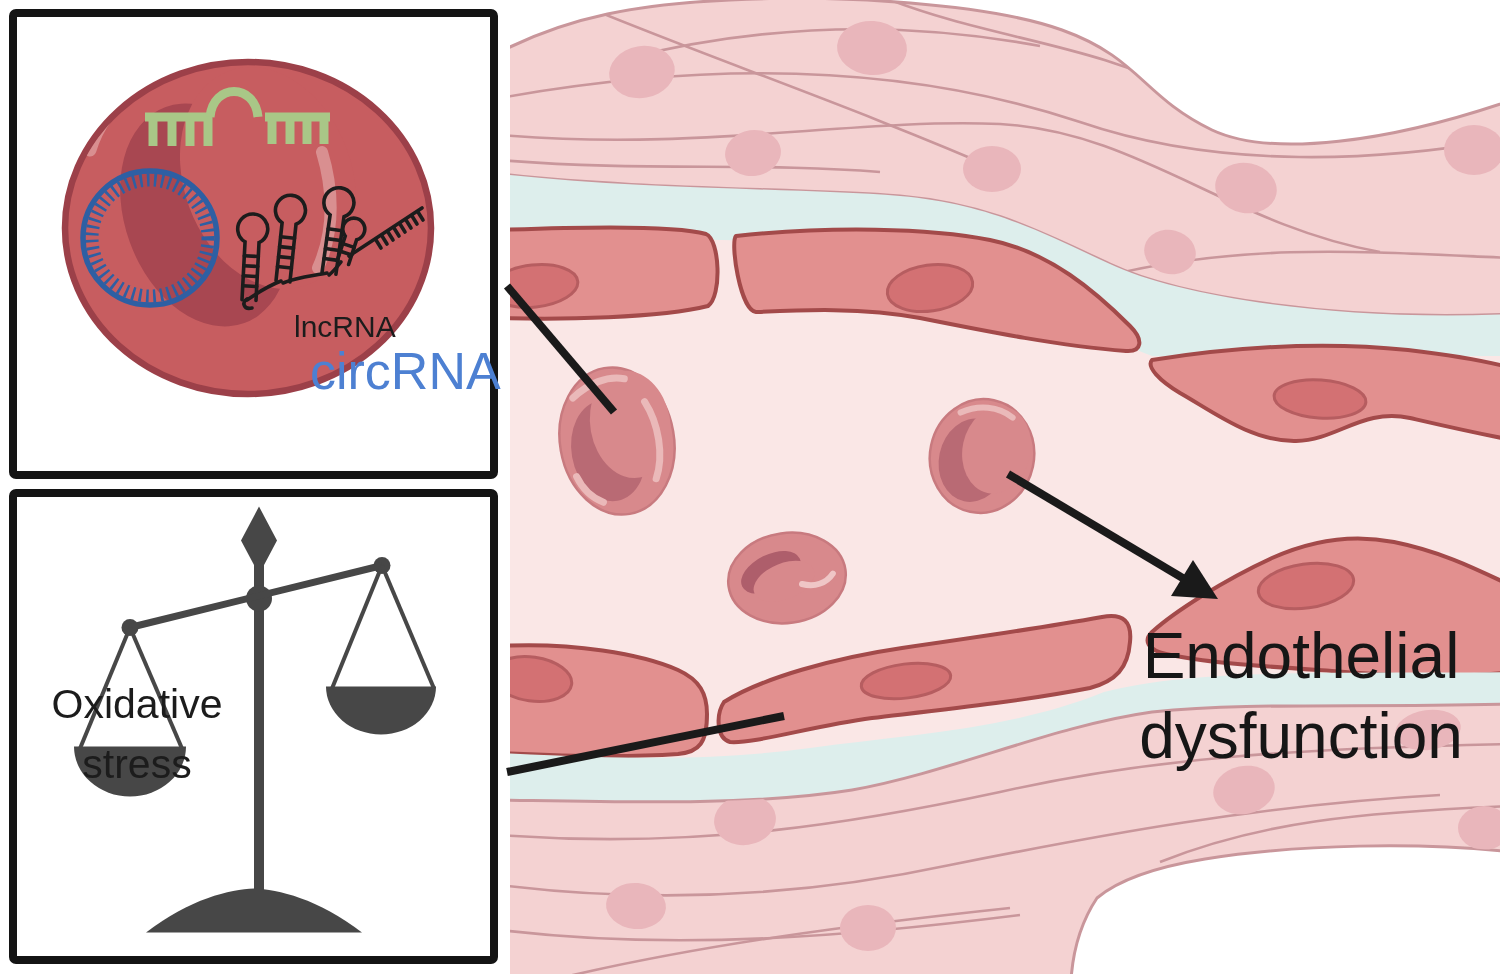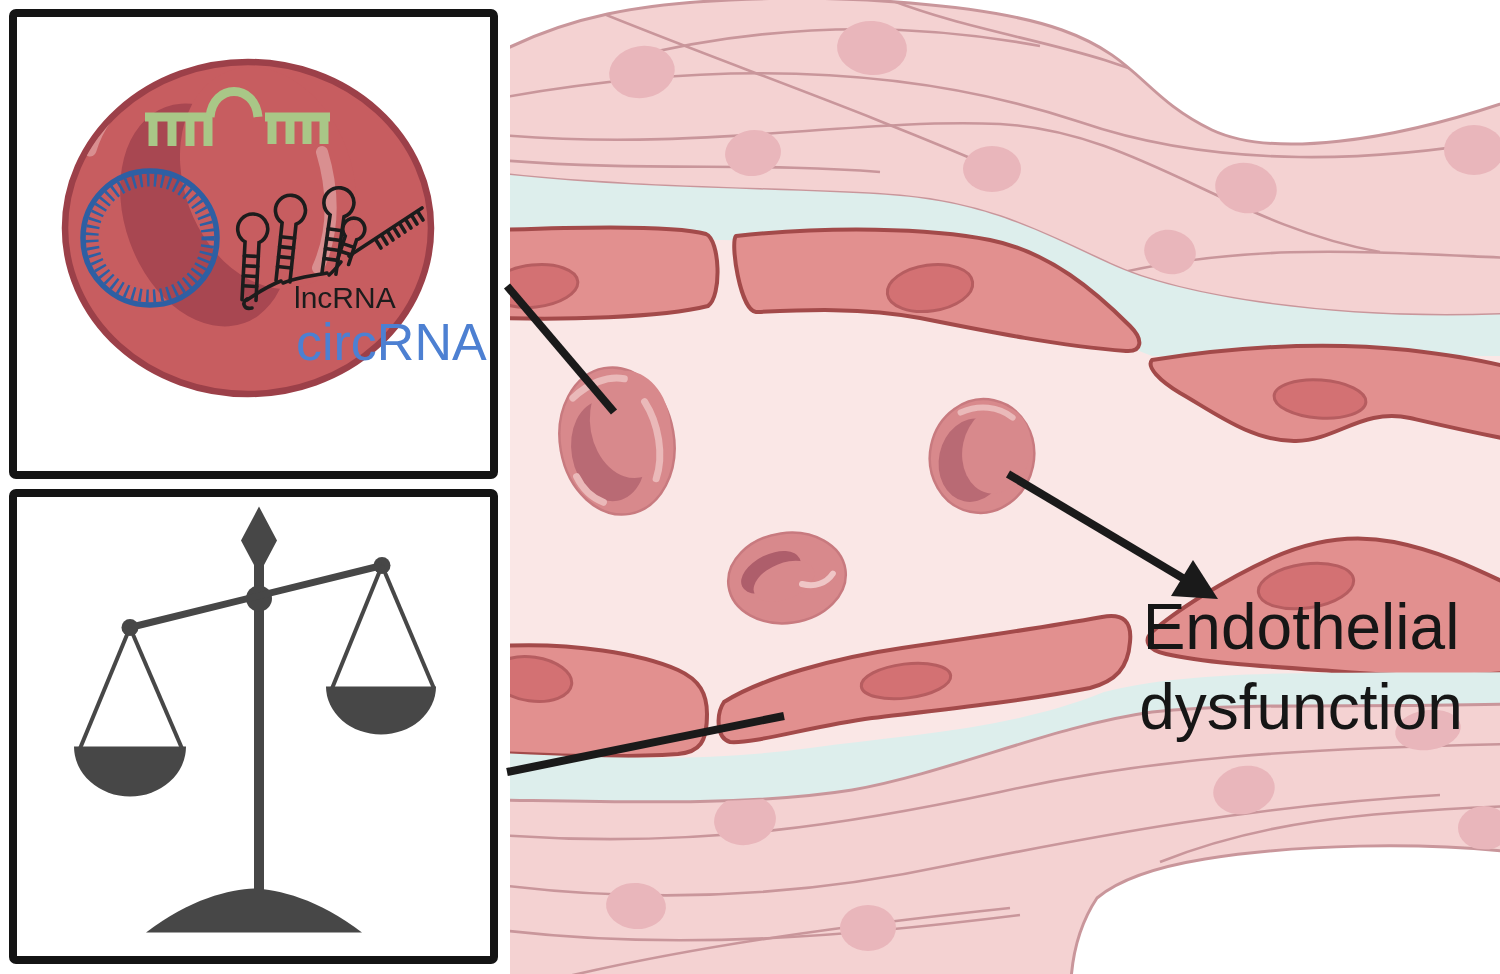--- a/index.html
+++ b/index.html
@@ -9,23 +9,23 @@
   }
   .panel{
     position:absolute;background:#ffffff;border:8px solid #141414;border-radius:7px;
     box-sizing:border-box;
   }
   #panel-rna{left:9px;top:9px;width:489px;height:470px;}
   #panel-balance{left:9px;top:489px;width:489px;height:475px;}
   .panel svg{position:absolute;left:0;top:0;width:100%;height:100%;}
   #vessel-svg{position:absolute;left:510px;top:0;width:990px;height:974px;}
   #connector-svg{position:absolute;left:0;top:0;width:1500px;height:974px;pointer-events:none;}
-  .lbl{position:absolute;white-space:pre-line;line-height:1.0;}
+  .lbl{position:absolute;white-space:pre-line;line-height:1.0;margin-top:29px;}
   #lbl-lncrna{left:294px;top:283px;font-size:30px;color:#1c1c1c;}
-  #lbl-circrna{left:296px;top:316px;font-size:52px;color:#4d80d2;}
+  #lbl-circrna{left:310px;top:316px;font-size:52px;color:#4d80d2;}
   #lbl-mirna{left:299px;top:358px;font-size:52px;color:#6fa84c;}
   #lbl-oxidative{left:17px;top:645px;width:240px;text-align:center;font-size:41px;line-height:60px;color:#1c1c1c;}
   #lbl-nitric{left:269px;top:593px;width:220px;text-align:center;font-size:41px;line-height:50px;color:#1c1c1c;}
   #lbl-caption{left:1085px;top:587px;width:432px;text-align:center;font-size:64px;line-height:80px;color:#161616;}
 </style>
 </head>
 <body>
 
 <div class="stage">
 
@@ -240,16 +240,18 @@
     <path d="M 507,286 L 614,412" stroke="#1a1a1a" stroke-width="8" fill="none"></path>
     <path d="M 507,772 L 784,716" stroke="#1a1a1a" stroke-width="8" fill="none"></path>
     <g>
       <path d="M 1008,474 L 1186,580" stroke="#1a1a1a" stroke-width="8" fill="none"></path>
       <polygon points="1218,599 1171,596 1193,560" fill="#1a1a1a"></polygon>
     </g>
   </svg>
 
   <div class="lbl" id="lbl-lncrna">lncRNA</div>
   <div class="lbl" id="lbl-circrna">circRNA</div>
+  <div class="lbl" id="lbl-oxidative">Oxidative
+stress</div>
   <div class="lbl" id="lbl-caption">Endothelial
 dysfunction</div>
 
 </div>
 
 </body></html>

